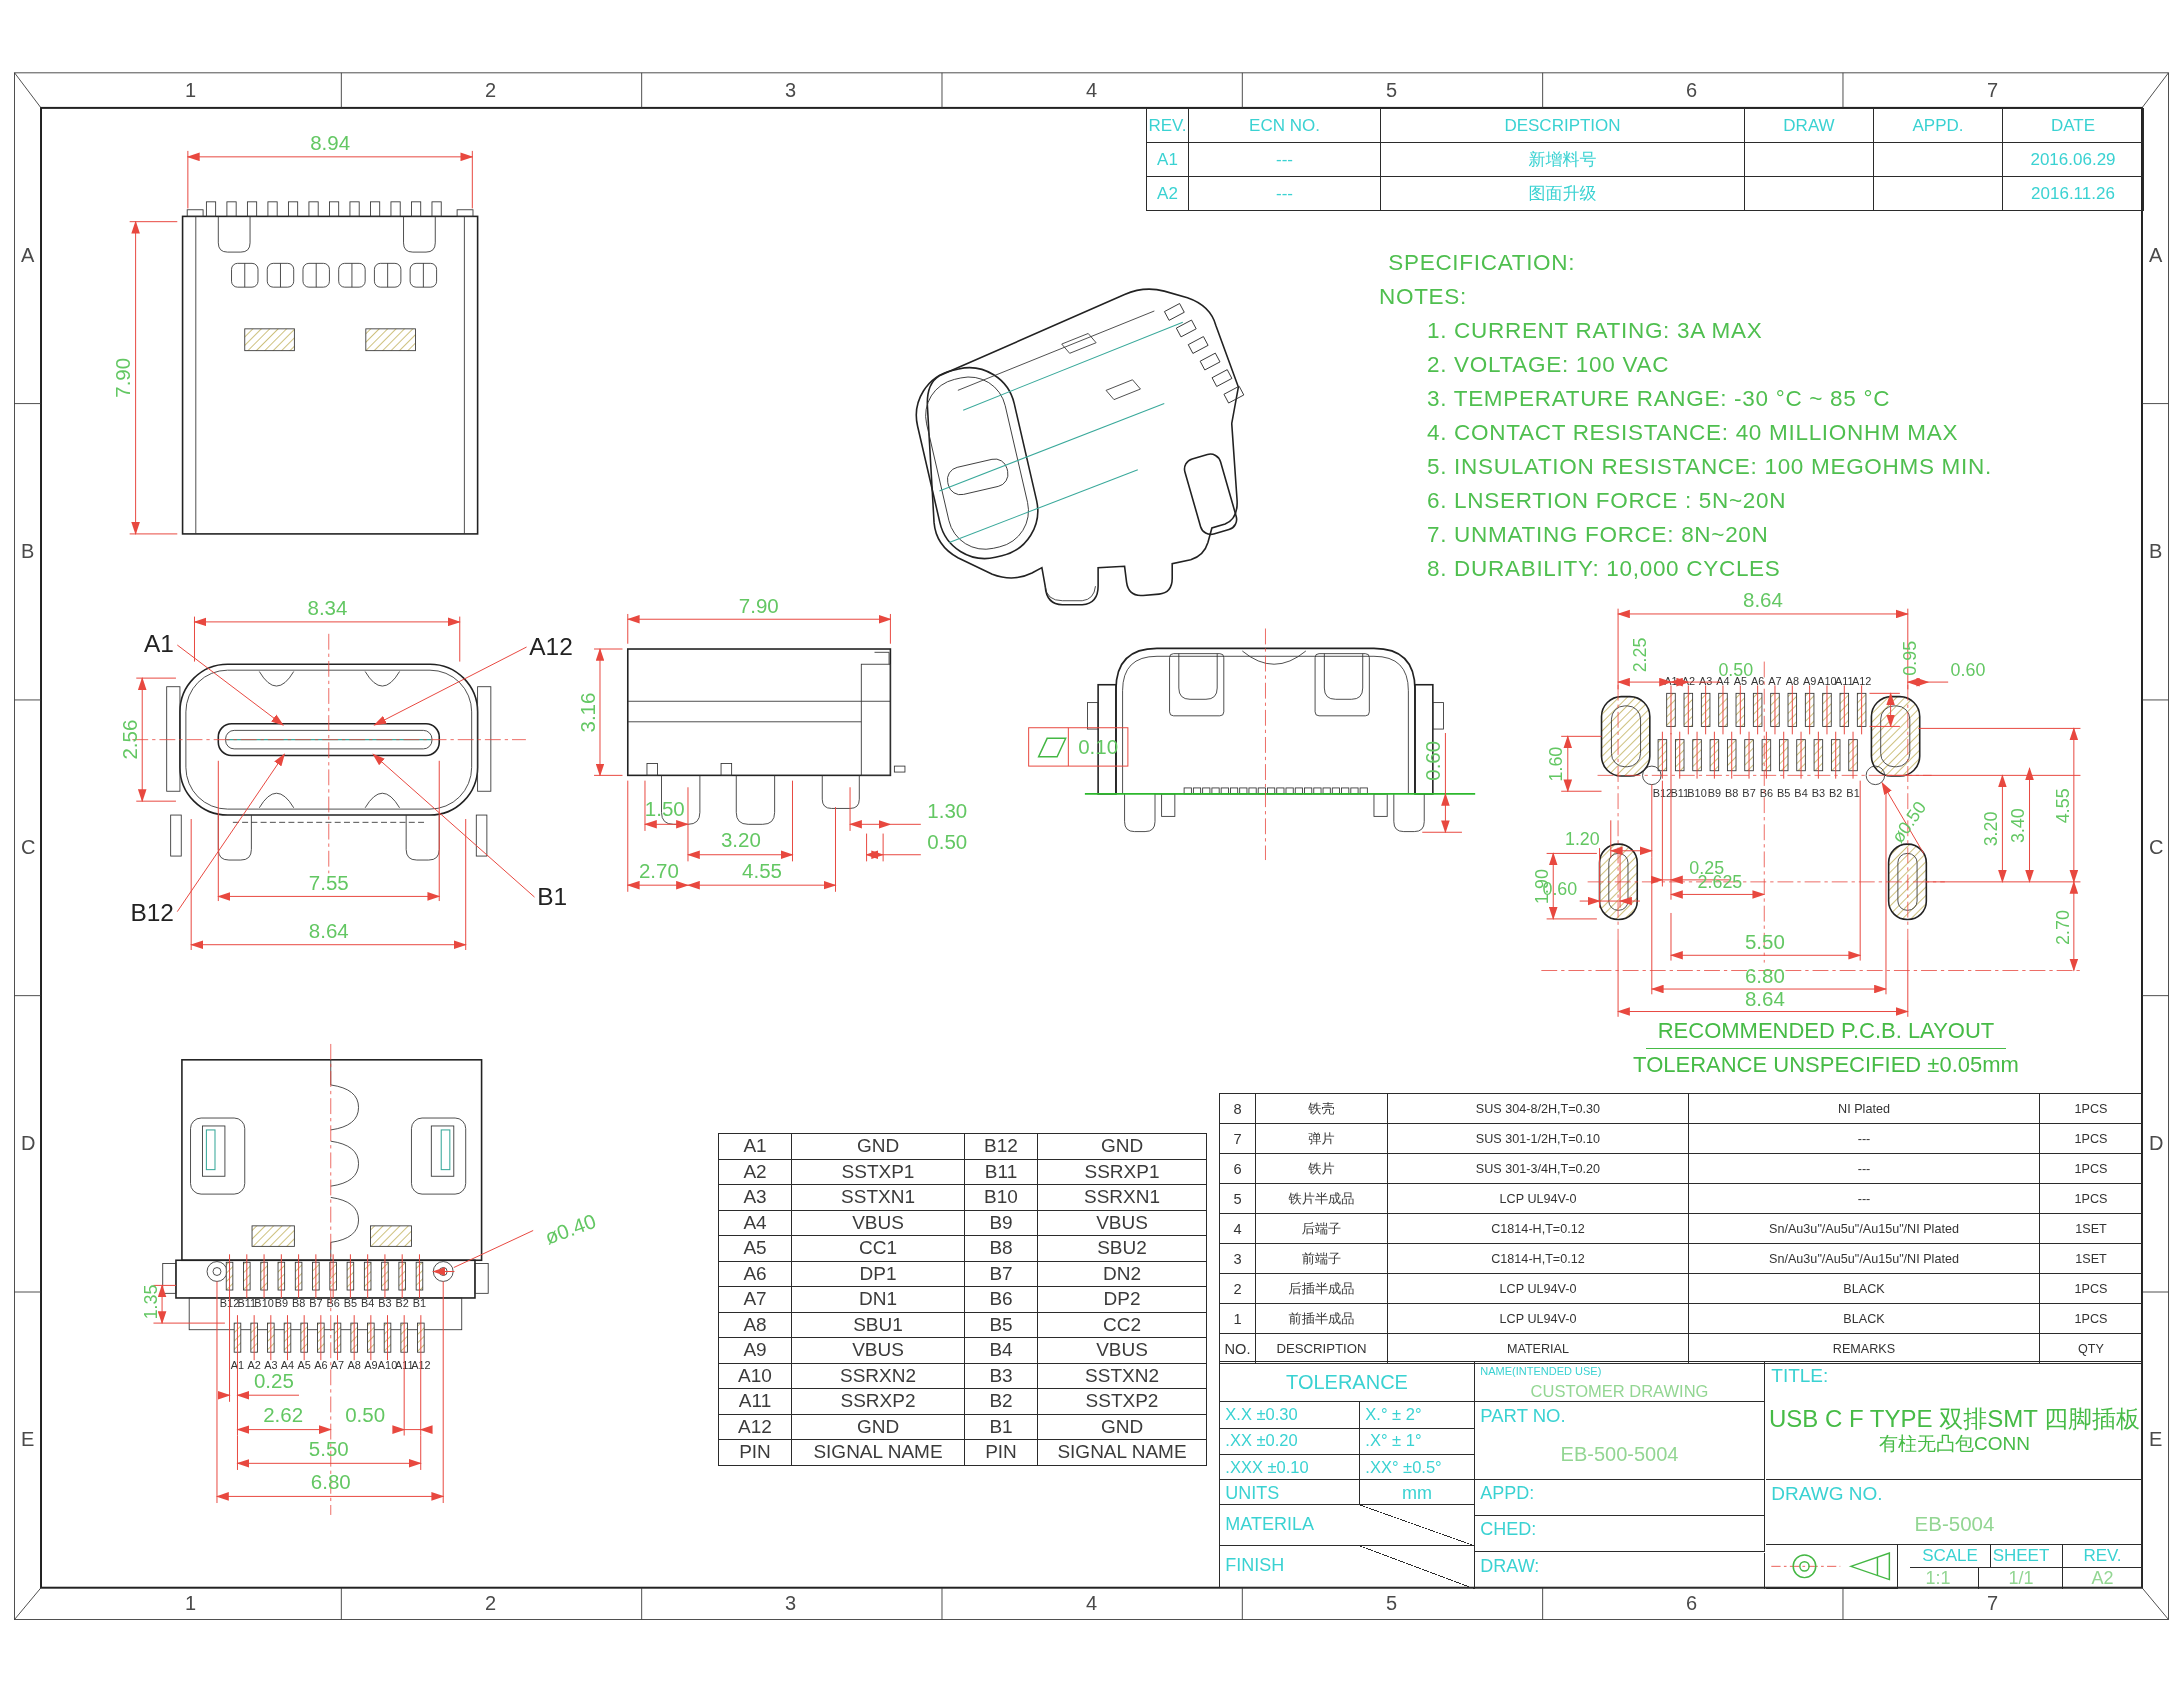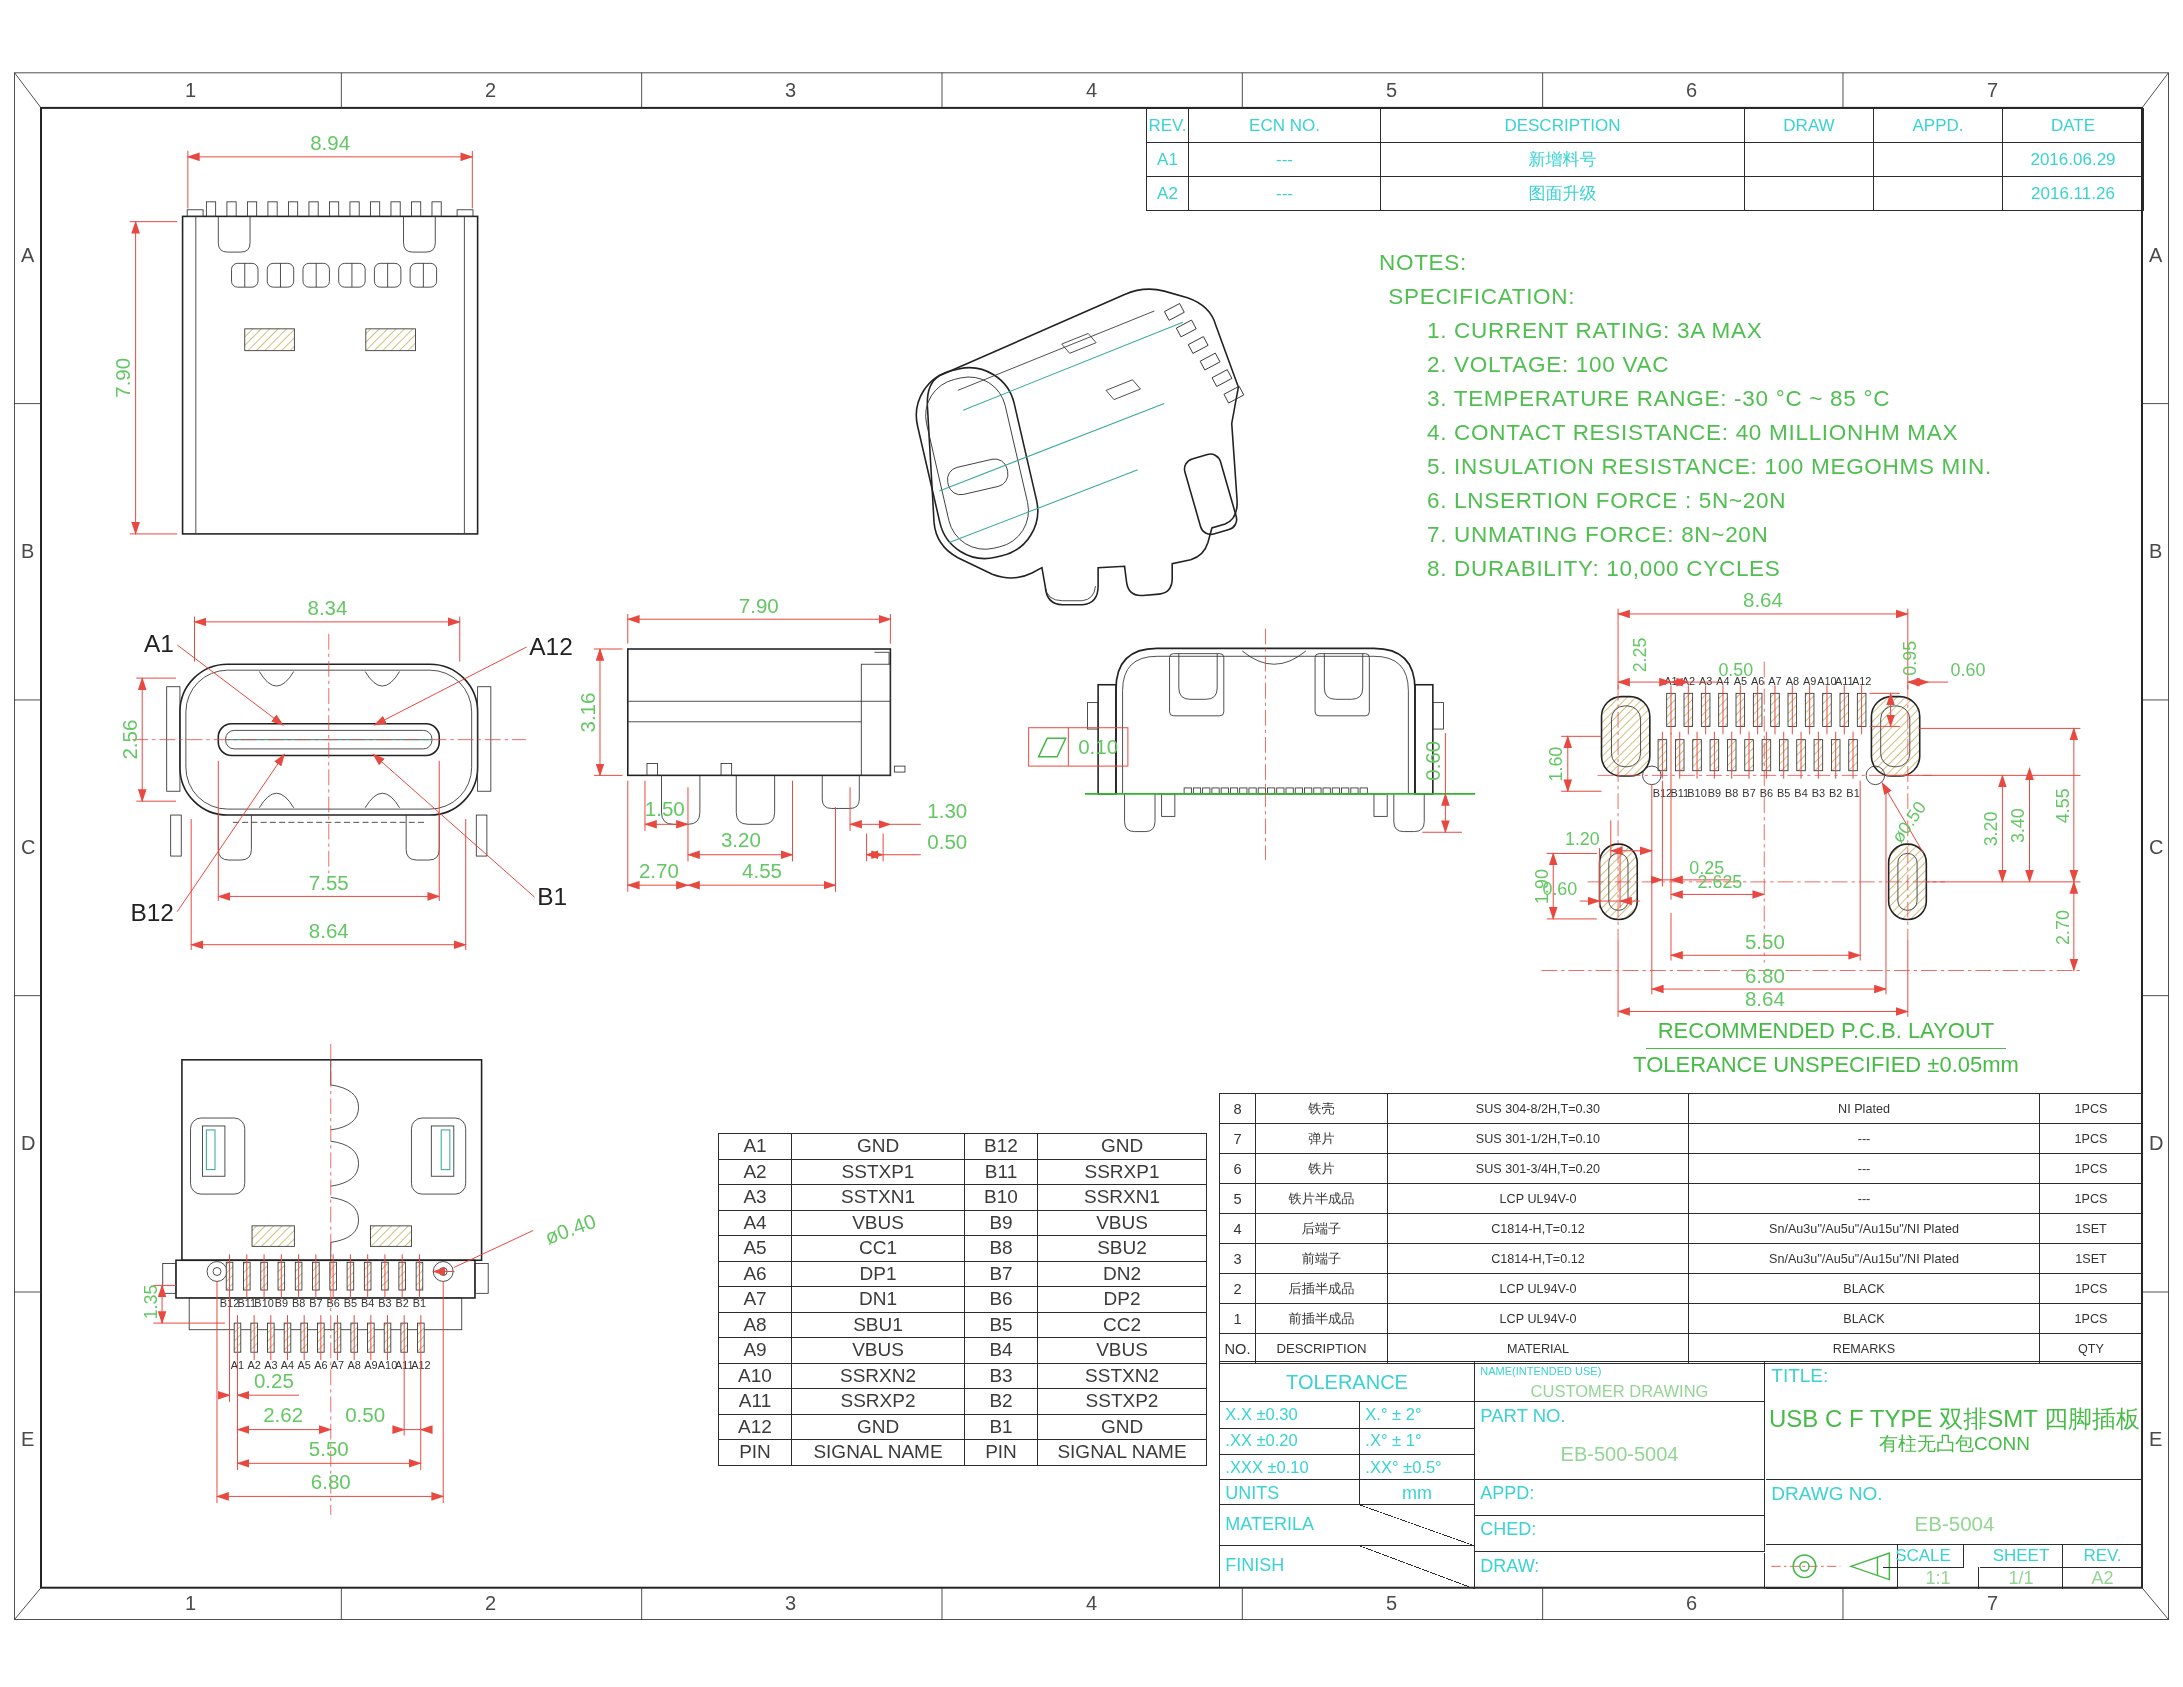--- a/index.html
+++ b/index.html
@@ -626,22 +626,22 @@
       <text x="497" y="2201" class="gdim">5.50</text>
       <line x1="328" y1="1937" x2="328" y2="2272" class="r"></line>
           <line x1="670" y1="1937" x2="670" y2="2272" class="r"></line>
       <line x1="328" y1="2262" x2="670" y2="2262" class="r" marker-start="url(#ar)" marker-end="url(#ar)"></line>
       <text x="500" y="2251" class="gdim">6.80</text>
     </g>
   </g>
 </svg>
 
 <div class="notes">
+  <div class="nl ind1">SPECIFICATION:</div>
   <div class="nl">NOTES:</div>
-  <div class="nl ind1">SPECIFICATION:</div>
   <div id="note-items">
         <div class="nl item">1. CURRENT RATING: 3A MAX</div>
         <div class="nl item">2. VOLTAGE: 100 VAC</div>
         <div class="nl item">3. TEMPERATURE RANGE: -30 °C ~ 85 °C</div>
         <div class="nl item">4. CONTACT RESISTANCE: 40 MILLIONHM MAX</div>
         <div class="nl item">5. INSULATION RESISTANCE: 100 MEGOHMS MIN.</div>
         <div class="nl item">6. LNSERTION FORCE : 5N~20N</div>
         <div class="nl item">7. UNMATING FORCE: 8N~20N</div>
         <div class="nl item">8. DURABILITY:   10,000 CYCLES</div>
       </div>
@@ -920,21 +920,21 @@
   </div>
   <div class="cell" style="left:546px;top:183px;width:132px;height:44px;">
     <svg width="130" height="42" viewBox="0 0 196 63">
       <line x1="8" y1="32" x2="112" y2="32" stroke="#e8483f" stroke-width="1.3" stroke-dasharray="14 5 4 5"></line>
       <circle cx="58" cy="32" r="17" class="gsym"></circle>
           <circle cx="58" cy="32" r="7" class="gsym"></circle>
       <path d="M128,32 L186,12 L186,52 Z" class="gsym"></path>
           <line x1="168" y1="18" x2="168" y2="46" class="gsym"></line>
     </svg>
   </div>
-  <div class="cell" style="left:663px;top:183px;width:81px;height:22.5px;">
+  <div class="cell" style="left:690px;top:183px;width:81px;height:22.5px;">
         <div class="val cy" style="top:1.3px;font-size:17px;">SCALE</div>
       </div>
   <div class="cell" style="left:678px;top:205px;width:81px;height:22px;border-bottom:none;">
         <div class="val pg" style="top:1.3px;font-size:18px;">1:1</div>
       </div>
   <div class="cell" style="left:760px;top:183px;width:83px;height:22.5px;">
         <div class="val cy" style="top:1.3px;font-size:17px;">SHEET</div>
       </div>
   <div class="cell" style="left:760px;top:205px;width:83px;height:22px;border-bottom:none;">
         <div class="val pg" style="top:1.3px;font-size:18px;">1/1</div>

